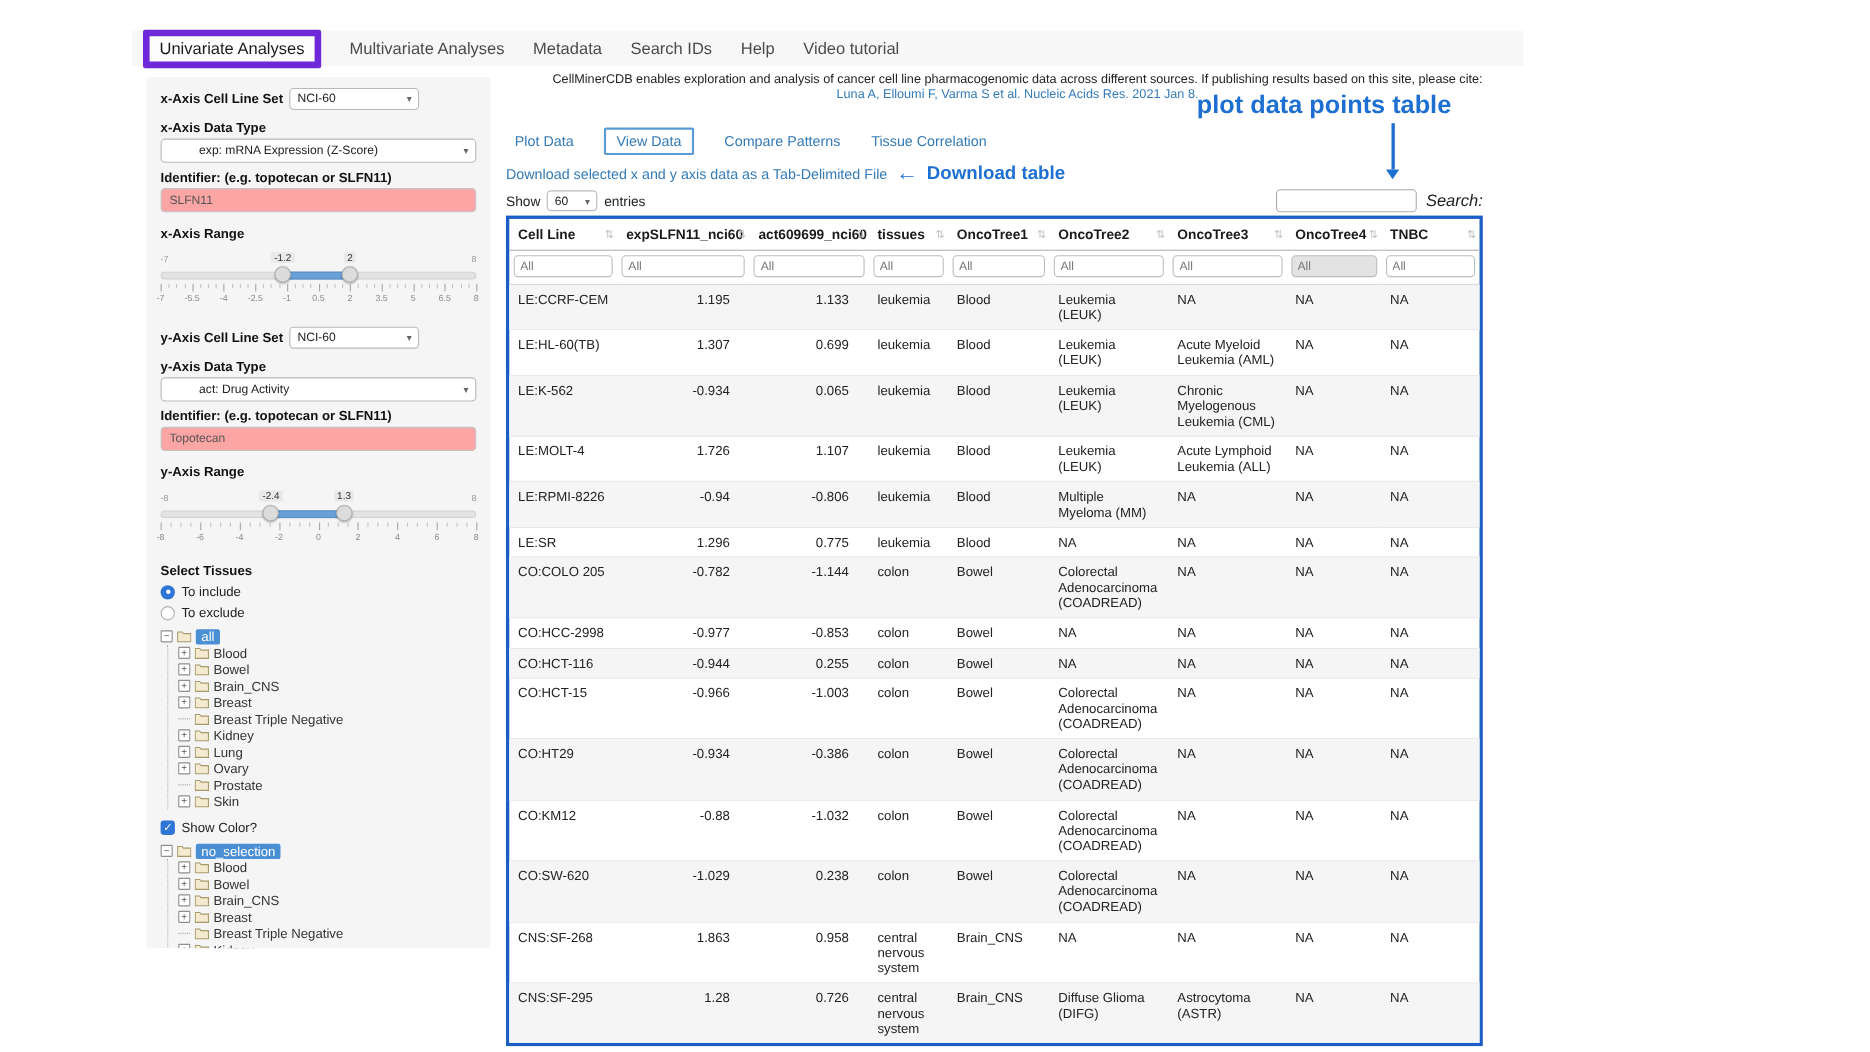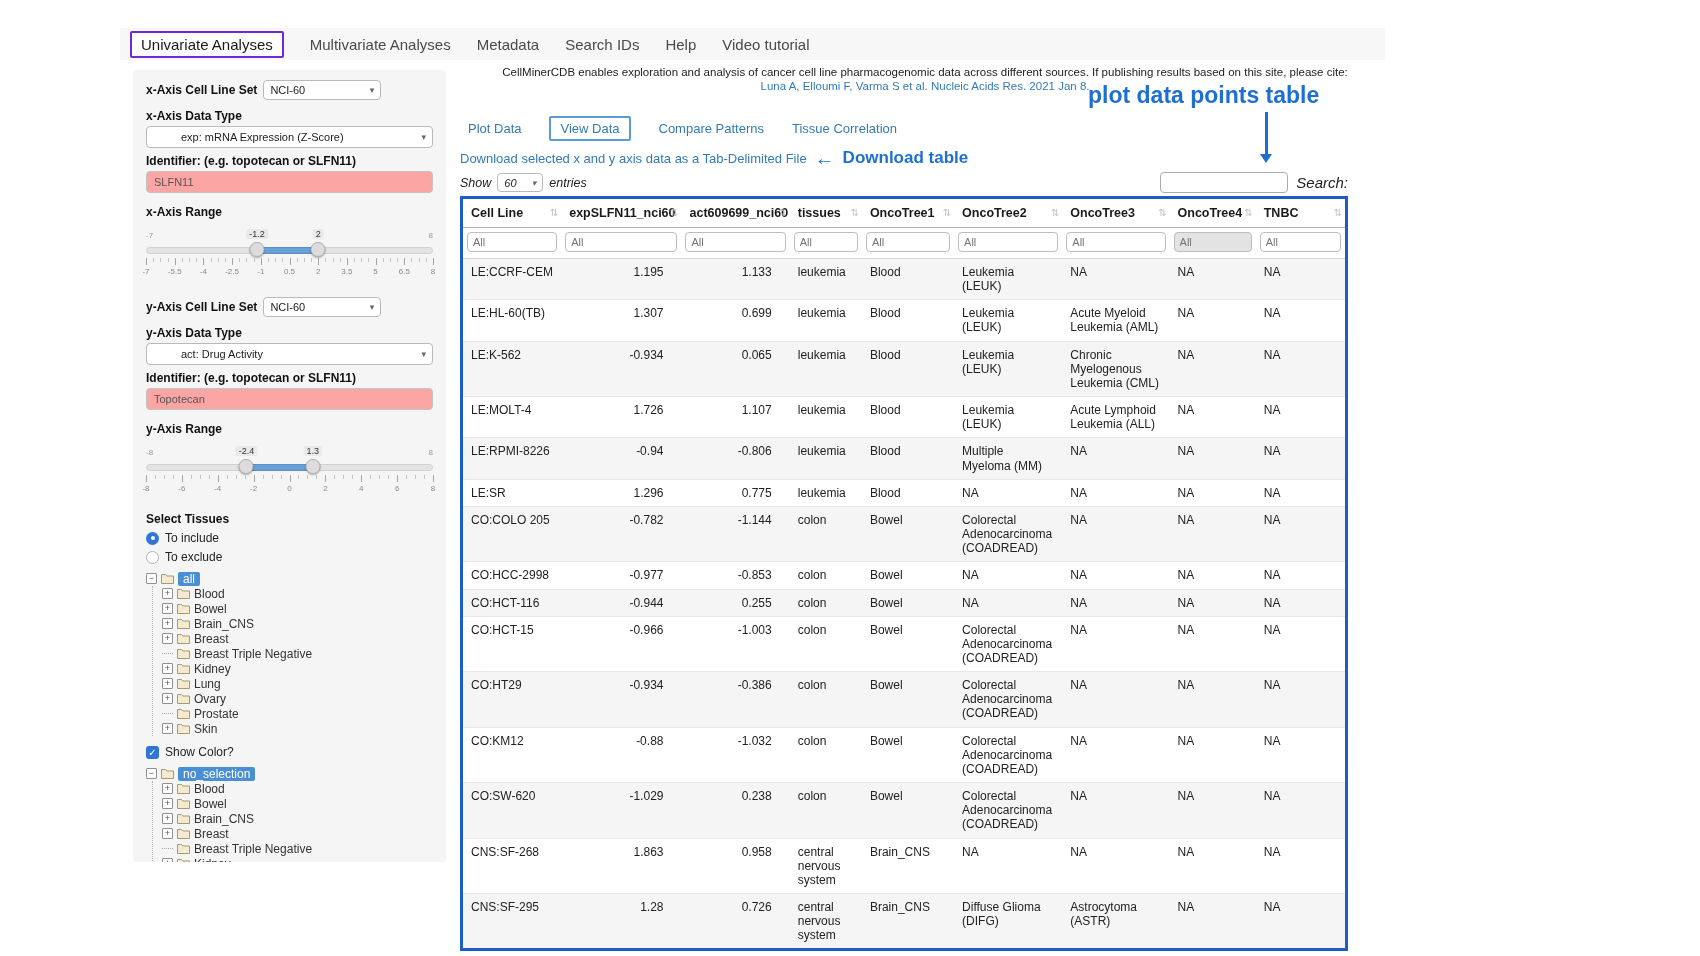--- a/index.html
+++ b/index.html
@@ -5,21 +5,21 @@
   * { margin:0; padding:0; box-sizing:border-box; }
   html,body { width:1700px; height:956px; background:#fff; overflow:hidden;
               font-family:"Liberation Sans", sans-serif; }
   .stage { position:relative; width:1700px; height:956px; }
 
   
   .navbar { position:absolute; left:120px; top:28px; width:1265px; height:32px;
             background:#f7f7f7; display:flex; align-items:center; gap:26px;
             padding:0 10px; font-size:15px; color:#4a4a4a; }
   .nav-item { cursor:pointer; white-space:nowrap; }
-  .nav-item.active { border:2px solid #6d28d9; border-radius:2px; background:#fdfdfd;
+  .nav-item.active { border:6px solid #6d28d9; border-radius:2px; background:#fdfdfd;
                      padding:3px 9px; color:#1a1a1a; }
 
   
   .sidebar { position:absolute; left:133px; top:70px; width:313px; height:792px;
              background:#f5f5f5; border-radius:4px; padding:10px 13px; overflow:hidden; }
   .slabel { font-weight:bold; font-size:12px; color:#111; margin-top:9px; }
   .slabel.first { margin-top:0; }
   .inline-row { display:flex; align-items:center; gap:6px; margin-top:0; }
   .inline-row .slabel { margin-top:0; }
   .sel { display:flex; align-items:center; justify-content:space-between; background:#fff;
@@ -77,21 +77,21 @@
   .view-tabs { display:flex; gap:28px; margin:24px 0 0 8px; font-size:13px;
                color:#337ab7; align-items:center; }
   .vtab { cursor:pointer; padding:3px 0; white-space:nowrap; }
   .vtab.active { border:2px solid #5b9bd5; border-radius:2px; padding:3px 9px; }
   .download-row { display:flex; align-items:center; gap:8px; margin-top:7px; }
   .dlink { font-size:13px; color:#337ab7; cursor:pointer; }
   .annot-arrow-left { font-size:20px; font-weight:bold; color:#1d6fd2; line-height:14px; }
   .annot-dl { font-size:17px; font-weight:bold; color:#1d6fd2; }
   .controls-row { width:888px; display:flex; justify-content:space-between;
                   align-items:center; margin-top:4px; font-size:12.5px; color:#222; }
-  .show-entries { display:flex; align-items:center; gap:6px;font-style:italic; }
+  .show-entries { display:flex; align-items:center; gap:6px; }
   .entries-sel { width:46px; height:19px; font-size:11px; }
   .search-box { display:flex; align-items:center; gap:8px; }
   .search-input { width:128px; height:21px; border:1px solid #ababab; border-radius:4px;
                   padding:0 6px; font-size:12px; }
   .search-label { font-size:15px;font-style:italic; }
 
   
   .table-wrap { margin-top:3px; width:888px; border:3px solid #1a5ec6; background:#fff; }
   table.data-table { width:882px; border-collapse:collapse; table-layout:fixed; }
   .data-table th { font-size:12.5px; font-weight:bold; color:#1a1a1a; text-align:left;

